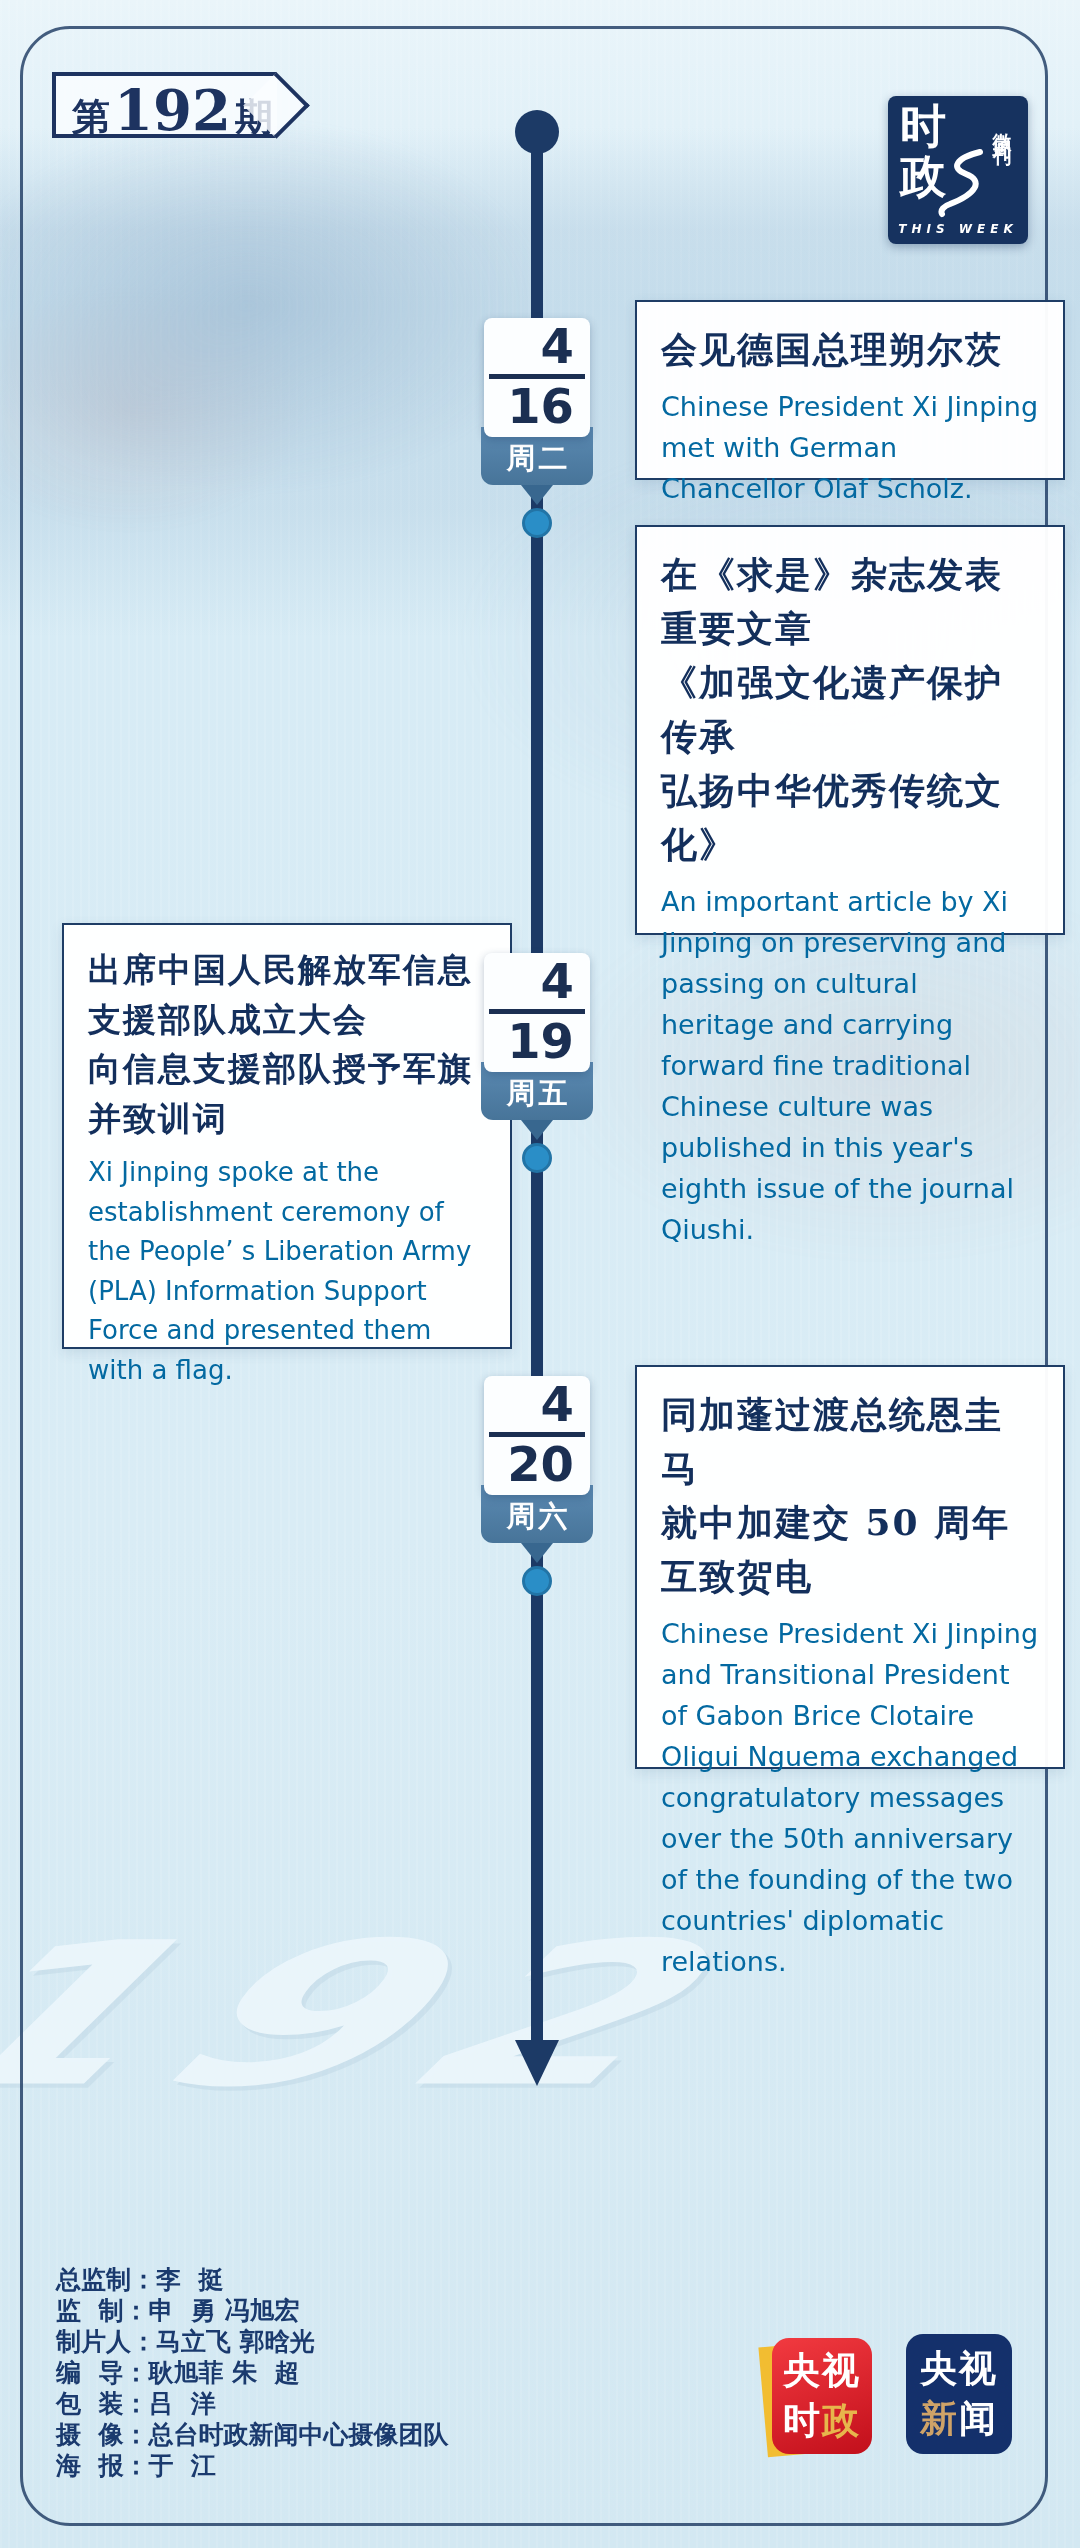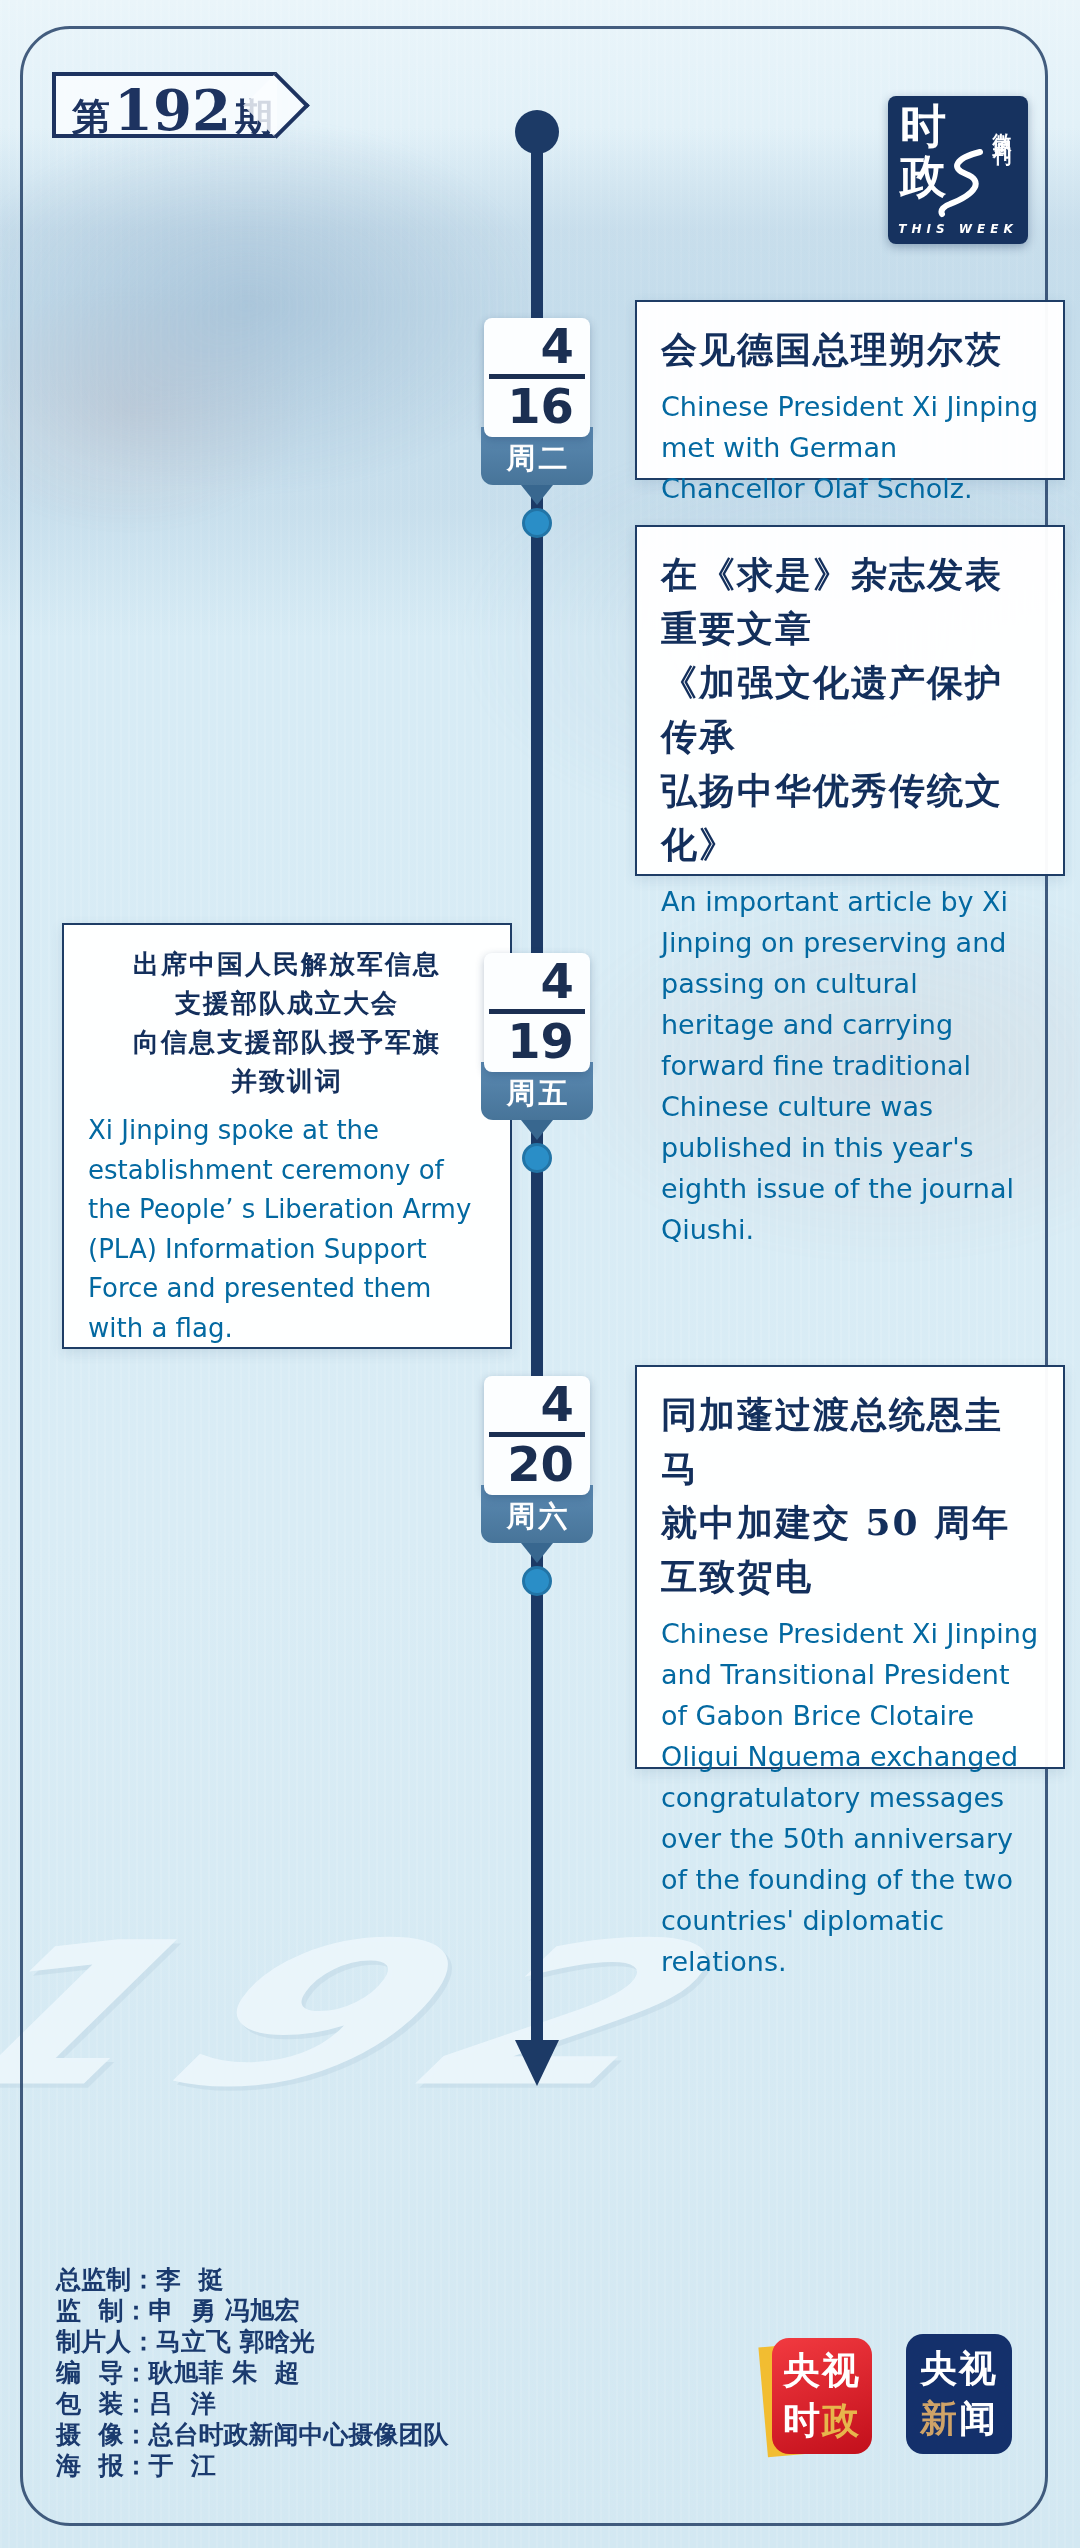--- a/index.html
+++ b/index.html
@@ -107,23 +107,23 @@
     box-shadow:0 4px 12px rgba(40,80,120,.12);
     margin-left:20px;
   }
   .card .t{
     font-family:"DejaVu Serif","Liberation Serif",serif;font-weight:bold;
     color:#132f5c;font-size:36px;line-height:1.5;letter-spacing:2px;
   }
   .card .t span{display:block;}
   .card .d{margin-top:10px;color:#0369a1;font-size:27px;line-height:1.52;}
   .card-1{left:615px;top:300px;width:430px;height:180px;}
-  .card-2{left:615px;top:525px;width:430px;height:351px;}
+  .card-2{left:615px;top:525px;width:430px;height:410px;}
   .card-3{left:42px;top:923px;width:450px;height:426px;}
-  .card-3 .t{font-size:26px;text-align:center;}
+  .card-3 .t{font-size:33px;}
   .card-3 .d{font-size:26px;}
   .card-4{left:615px;top:1365px;width:430px;height:404px;}
 
   
   .credits{position:absolute;left:56px;top:2264px;z-index:6;color:#1a3a6e;font-weight:bold;font-size:25px;line-height:31px;}
   .credit-row{white-space:pre;}
 
   
   .f-logo{position:absolute;z-index:6;}
   .f-sz{left:772px;top:2338px;width:100px;height:116px;}

